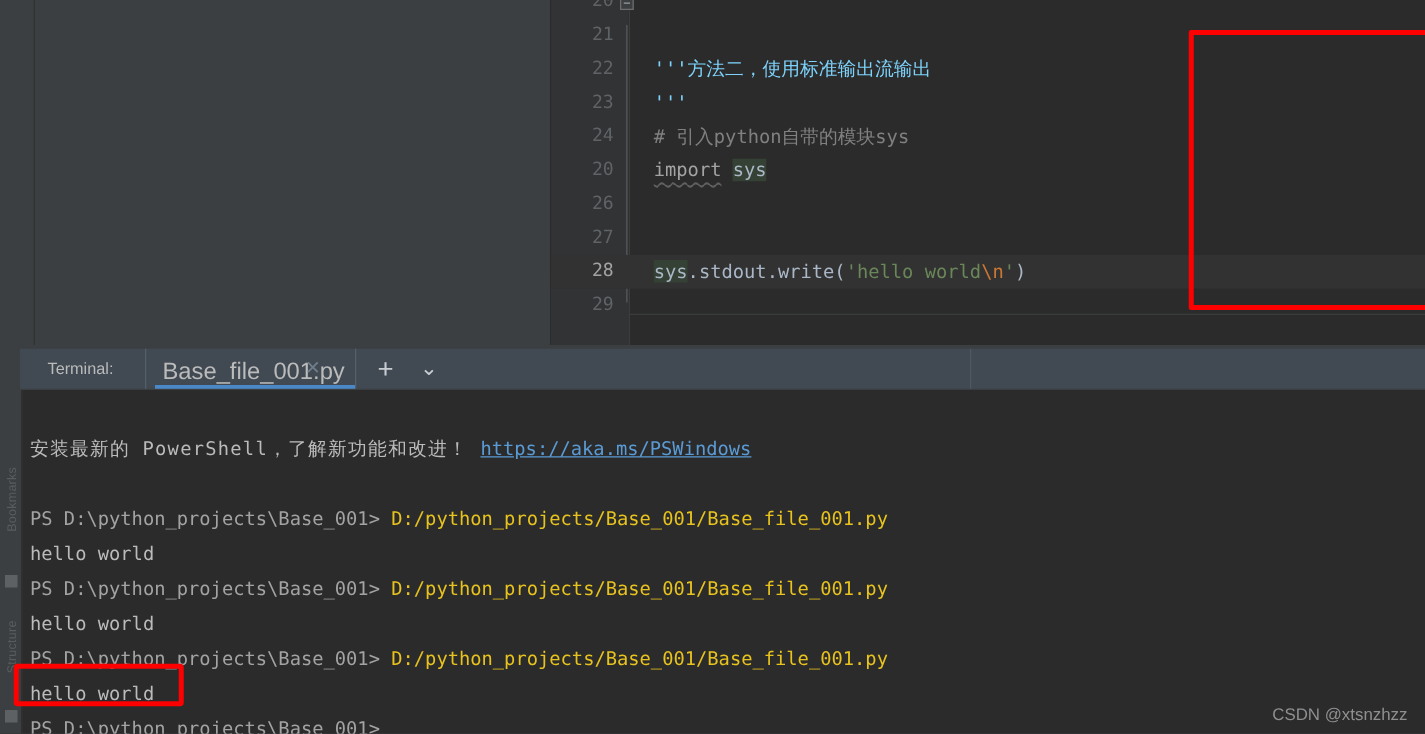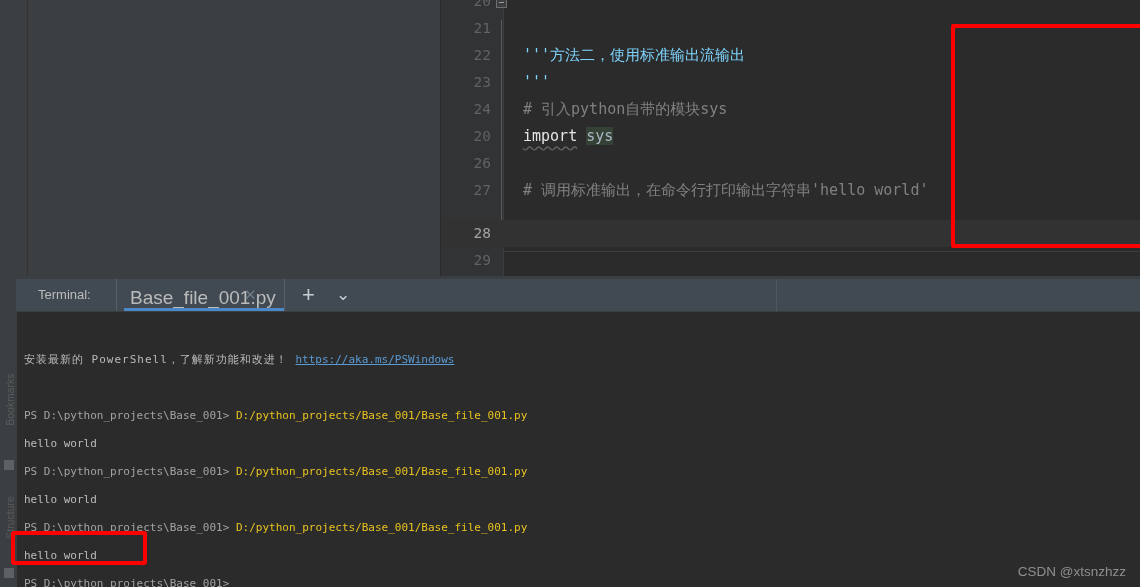--- a/index.html
+++ b/index.html
@@ -40,34 +40,34 @@
     position: absolute; left: 62px; top: 0; right: 0; height: 276px;
     background: #2b2b2b;
     border-left: 1px solid #3b3d3f;
   }
 
   .code-rows { position: absolute; left: 0; top: -12px; width: 100%; }
   .crow {
     position: relative; height: 27px; line-height: 27px;
     font-size: 15px; white-space: pre;
   }
-  .crow.current { background: #323232; margin-top: 16px; }
+  .crow.current { background: #323232; }
   .crow .ln {
     position: absolute; left: 0; width: 50px; text-align: right;
     color: #606366; font-size: 14.5px;
     font-family: "DejaVu Sans Mono", "Liberation Mono", monospace;
   }
   .crow.current .ln { color: #a4a3a3; }
   .crow .txt {
     position: absolute; left: 82px; color: #a9b7c6;
     font-family: "DejaVu Sans Mono", "Liberation Mono", monospace;
   }
   .tok-docstr  { color: #7dd3fc; }
   .tok-comment { color: #808080; }
-  .tok-kw      { color: #e5e5e5; text-decoration: underline wavy rgba(160,160,160,.45); text-underline-offset: 4px; }
+  .tok-kw      { color: #a3a3a3; text-decoration: underline wavy rgba(160,160,160,.45); text-underline-offset: 4px; }
   .tok-plain   { color: #a9b7c6; }
   .tok-str     { color: #6a8759; }
   .tok-esc     { color: #cc7832; }
   .hl-ident    { background: #344134; }
   .fold-marker {
     position: absolute; left: 55px; top: 9px; width: 11px; height: 11px;
     border: 1px solid #6e6e6e; background: #3c3f41;
   }
   .fold-marker::after {
     content: ""; position: absolute; left: 2px; top: 4px;
@@ -169,21 +169,21 @@
     background: #5e6164;
   }
   .vicon.a { top: 148px; }
   .vicon.b { top: 256px; }
 
   .term-lines {
     position: absolute; left: 18px; top: 0; right: 0; bottom: 0;
   }
   .tline {
     position: absolute; left: 6px; height: 27px; line-height: 27px;
-    font-size: 11px; white-space: pre;
+    font-size: 15px; white-space: pre;
     font-family: "DejaVu Sans Mono", "Liberation Mono", monospace;
     color: #bbbbbb;
   }
   .t-cn  { color: #bbbbbb; letter-spacing: 1px; }
   .t-link { color: #5b9bd5; text-decoration: underline; }
   .t-prompt { color: #a3a3a3; }
   .t-cmd { color: #e8c31e; text-align: center; }
   .t-out { color: #bbbbbb; }
 
   
@@ -216,22 +216,22 @@
       <div class="code-surface"></div>
       <div class="fold-line"></div>
       <div class="code-rows" id="code-rows">
           <div class="crow"><span class="ln">20</span><span class="fold-marker"></span><span class="txt"><span class="tok-docstr">'''</span></span></div>
           <div class="crow"><span class="ln">21</span><span class="txt"></span></div>
           <div class="crow"><span class="ln">22</span><span class="txt"><span class="tok-docstr">'''方法二，使用标准输出流输出</span></span></div>
           <div class="crow"><span class="ln">23</span><span class="txt"><span class="tok-docstr">'''</span></span></div>
           <div class="crow"><span class="ln">24</span><span class="txt"><span class="tok-comment"># 引入python自带的模块sys</span></span></div>
           <div class="crow"><span class="ln">20</span><span class="txt"><span class="tok-kw">import</span><span class="tok-plain"> </span><span class="tok-plain hl-ident">sys</span></span></div>
           <div class="crow"><span class="ln">26</span><span class="txt"></span></div>
-          <div class="crow"><span class="ln">27</span><span class="txt"><span class="tok-comment"># 调用标准输出，在命令行打印输出字符串'hello world'</span></span></div>
-          <div class="crow current"><span class="ln">28</span></div>
+          <div class="crow"><span class="ln">27</span></div>
+          <div class="crow current"><span class="ln">28</span><span class="txt"><span class="tok-plain hl-ident">sys</span><span class="tok-plain">.stdout.write(</span><span class="tok-str">'hello world</span><span class="tok-esc">\n</span><span class="tok-str">'</span><span class="tok-plain">)</span></span></div>
           <div class="crow"><span class="ln">29</span><span class="txt"></span></div>
         </div>
       <div class="editor-bottom-sep"></div>
       <div class="red-box-code"></div>
     </div>
   </div>
 
   <div class="term-tabbar">
     <div class="tabbar-strip">
       <div class="tab-label">Terminal:</div>

